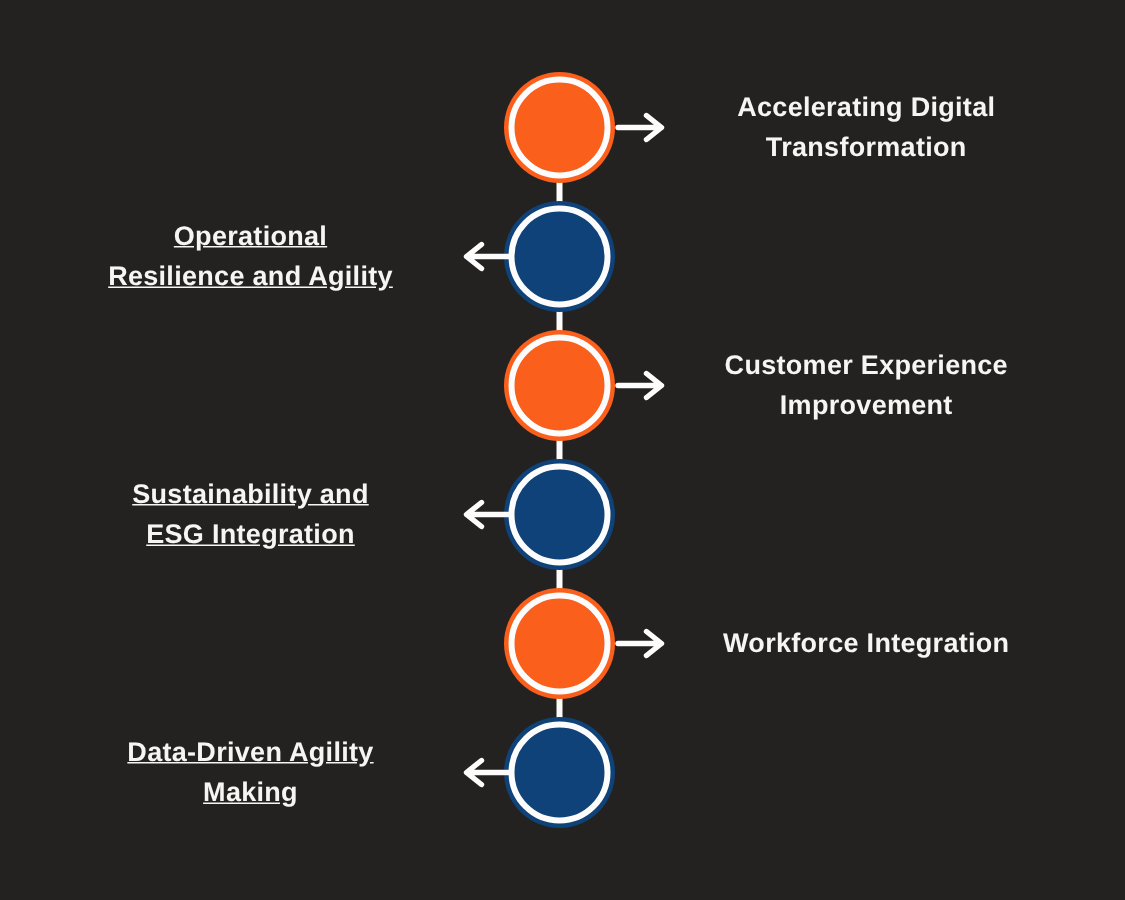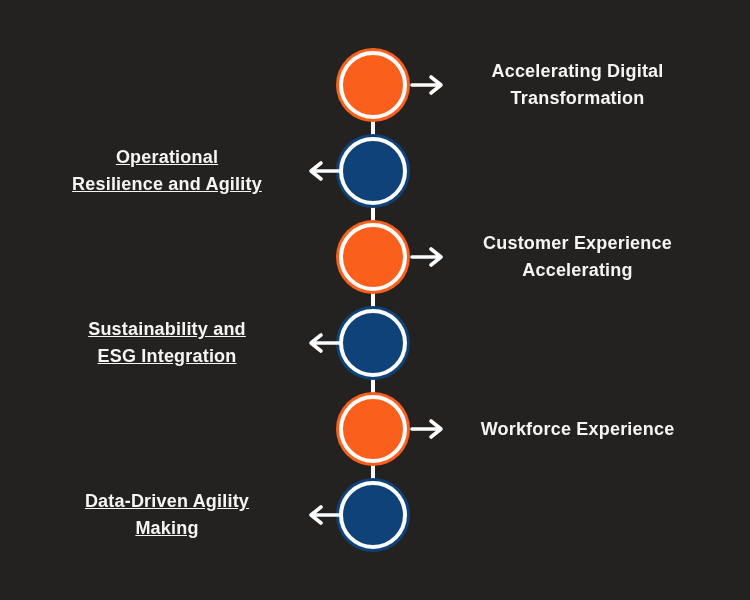--- a/index.html
+++ b/index.html
@@ -84,38 +84,38 @@
     <div class="label left">Operational
 Resilience and Agility</div>
   </div>
 
   <div class="row" style="--y:257px">
     <div class="node orange"></div>
     <svg class="arrow right" width="40" height="26" viewBox="0 0 40 26">
       <path d="M3 13 H30 M22 5 L32 13 L22 21" stroke="currentColor" stroke-width="3.6" fill="none" stroke-linecap="round" stroke-linejoin="round"></path>
     </svg>
     <div class="label right">Customer Experience
-Accelerating</div>
+Improvement</div>
   </div>
 
   <div class="row" style="--y:343px">
     <div class="node navy"></div>
     <svg class="arrow left" width="40" height="26" viewBox="0 0 40 26">
       <path d="M37 13 H10 M18 5 L8 13 L18 21" stroke="currentColor" stroke-width="3.6" fill="none" stroke-linecap="round" stroke-linejoin="round"></path>
     </svg>
     <div class="label left">Sustainability and
 ESG Integration</div>
   </div>
 
   <div class="row" style="--y:429px">
     <div class="node orange"></div>
     <svg class="arrow right" width="40" height="26" viewBox="0 0 40 26">
       <path d="M3 13 H30 M22 5 L32 13 L22 21" stroke="currentColor" stroke-width="3.6" fill="none" stroke-linecap="round" stroke-linejoin="round"></path>
     </svg>
-    <div class="label right">Workforce Experience</div>
+    <div class="label right">Workforce Integration</div>
   </div>
 
   <div class="row" style="--y:515px">
     <div class="node navy"></div>
     <svg class="arrow left" width="40" height="26" viewBox="0 0 40 26">
       <path d="M37 13 H10 M18 5 L8 13 L18 21" stroke="currentColor" stroke-width="3.6" fill="none" stroke-linecap="round" stroke-linejoin="round"></path>
     </svg>
     <div class="label left">Data-Driven Agility
 Making</div>
   </div>

